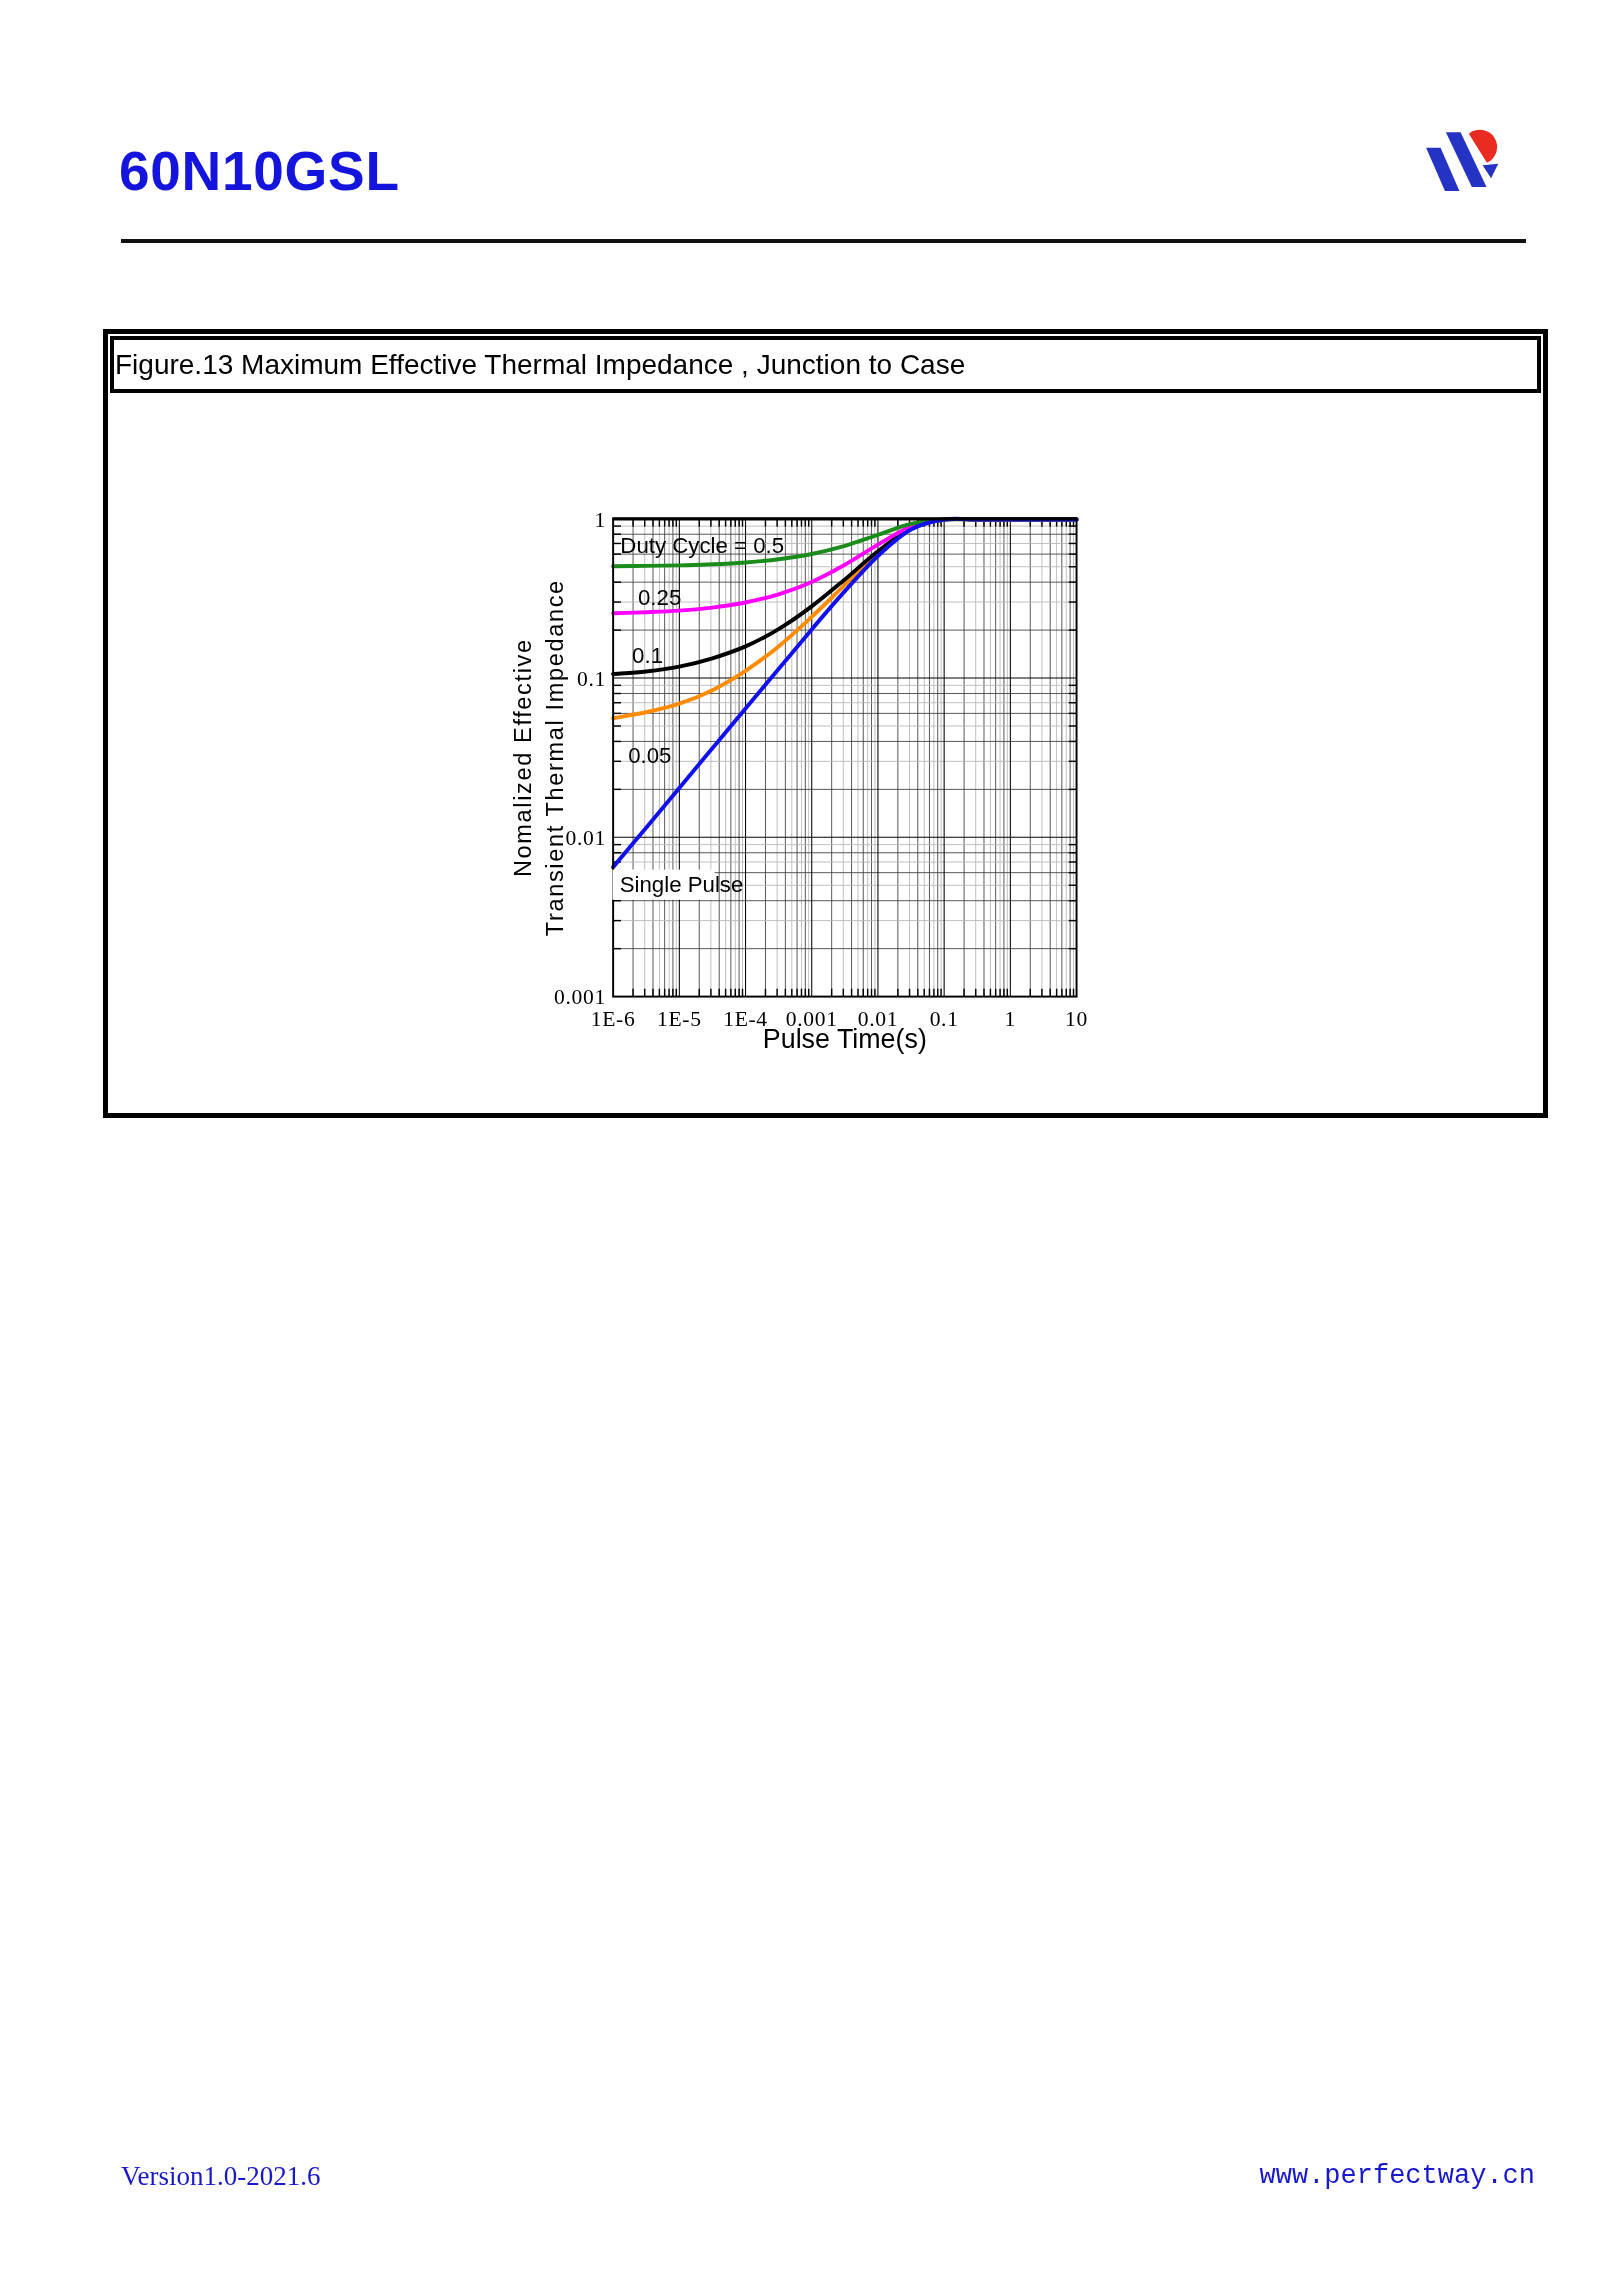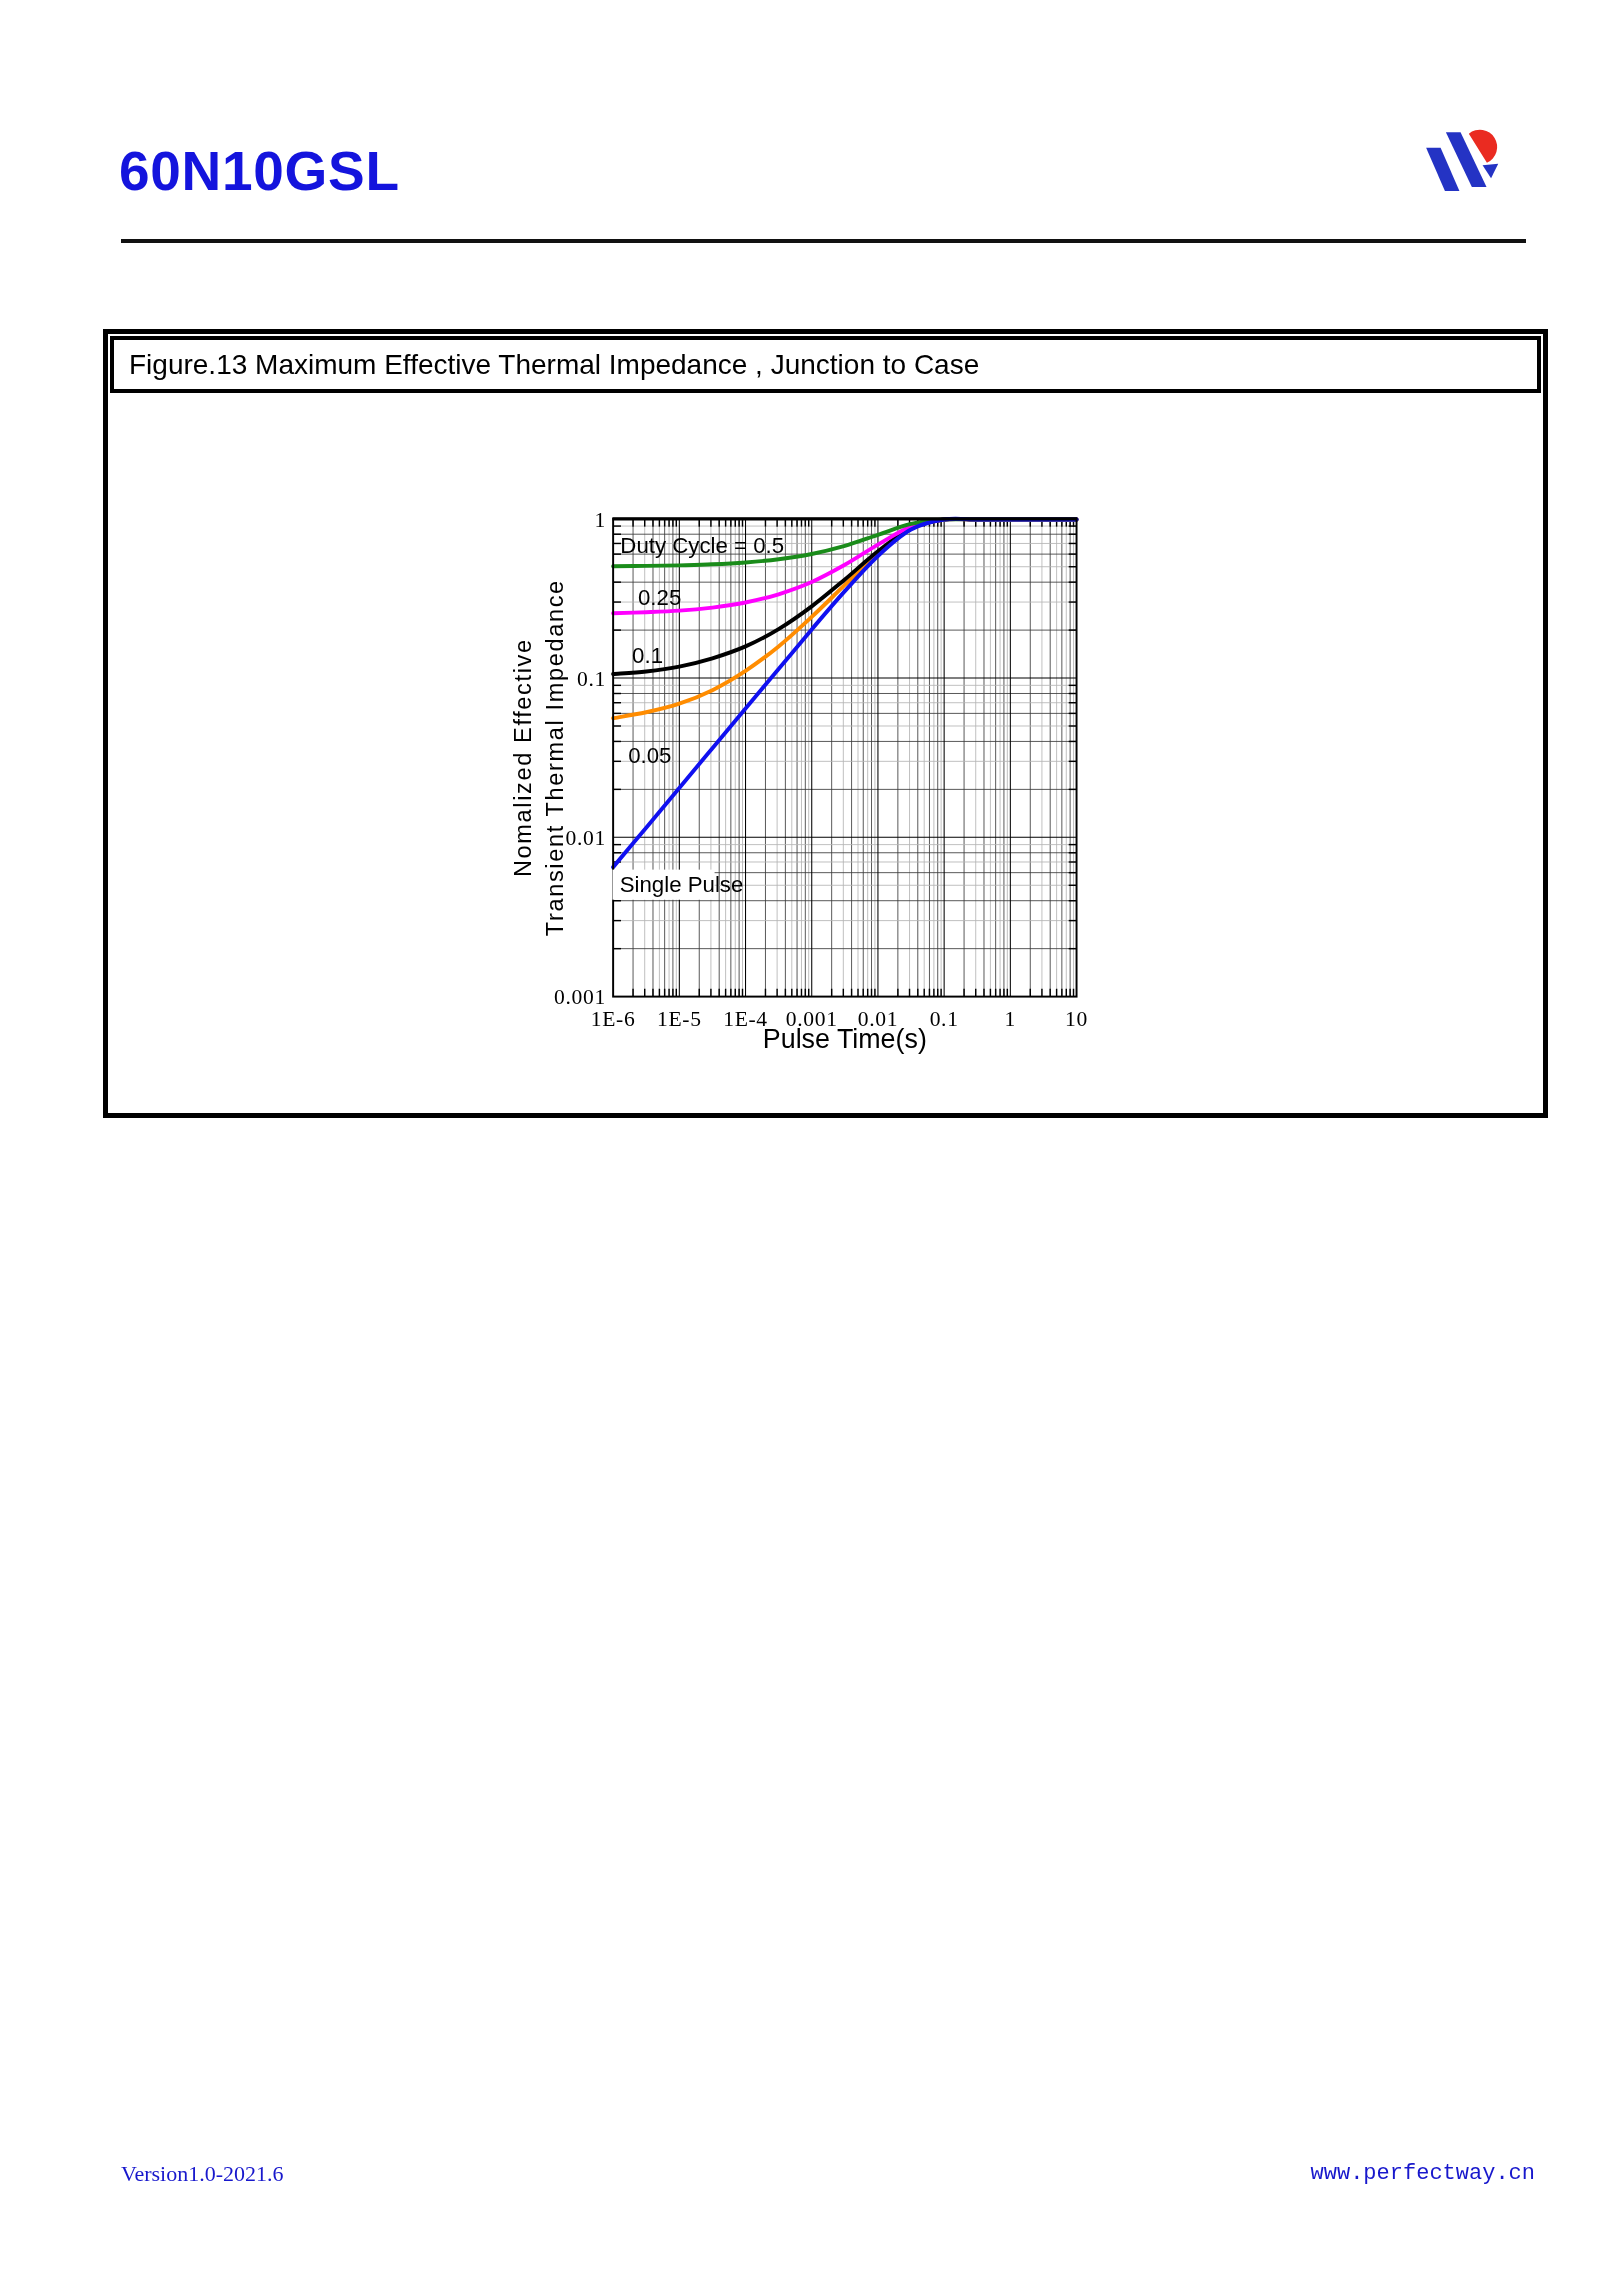--- a/index.html
+++ b/index.html
@@ -16,27 +16,27 @@
     letter-spacing:0.7px;
   }
   .logo{position:absolute;left:1412px;top:111px;width:96px;height:98px;}
   .header-rule{position:absolute;left:121px;top:239px;width:1405px;height:3.9px;background:#111;}
   .fig-box{
     position:absolute;left:103px;top:329px;width:1445px;height:789px;
     border:5.2px solid #000;box-sizing:border-box;background:#fff;
   }
   .fig-caption{
     margin:2px;border:4.6px solid #000;height:57px;box-sizing:border-box;
-    display:flex;align-items:center;padding-left:15px;
+    display:flex;align-items:center;padding-left:1px;
     font-size:28px;color:#000;background:#fff;
   }
   .chart-wrap{position:absolute;left:458px;top:484px;width:720px;height:622px;}
   .chart-wrap svg{display:block;width:720px;height:622px;}
   .footer{position:absolute;left:0;top:2161px;width:1623px;height:39px;
-    font-family:"Liberation Serif", serif;font-size:22px;color:#1818cc;}
+    font-family:"Liberation Serif", serif;font-size:27px;color:#1818cc;}
   .footer .f-left{position:absolute;left:121px;top:0;}
   .footer .f-right{position:absolute;right:88px;top:0;font-family:Liberation Mono, monospace;}
 </style>
 </head>
 <body>
 
 <div class="page">
 
   <div class="doc-title">60N10GSL</div>
 

